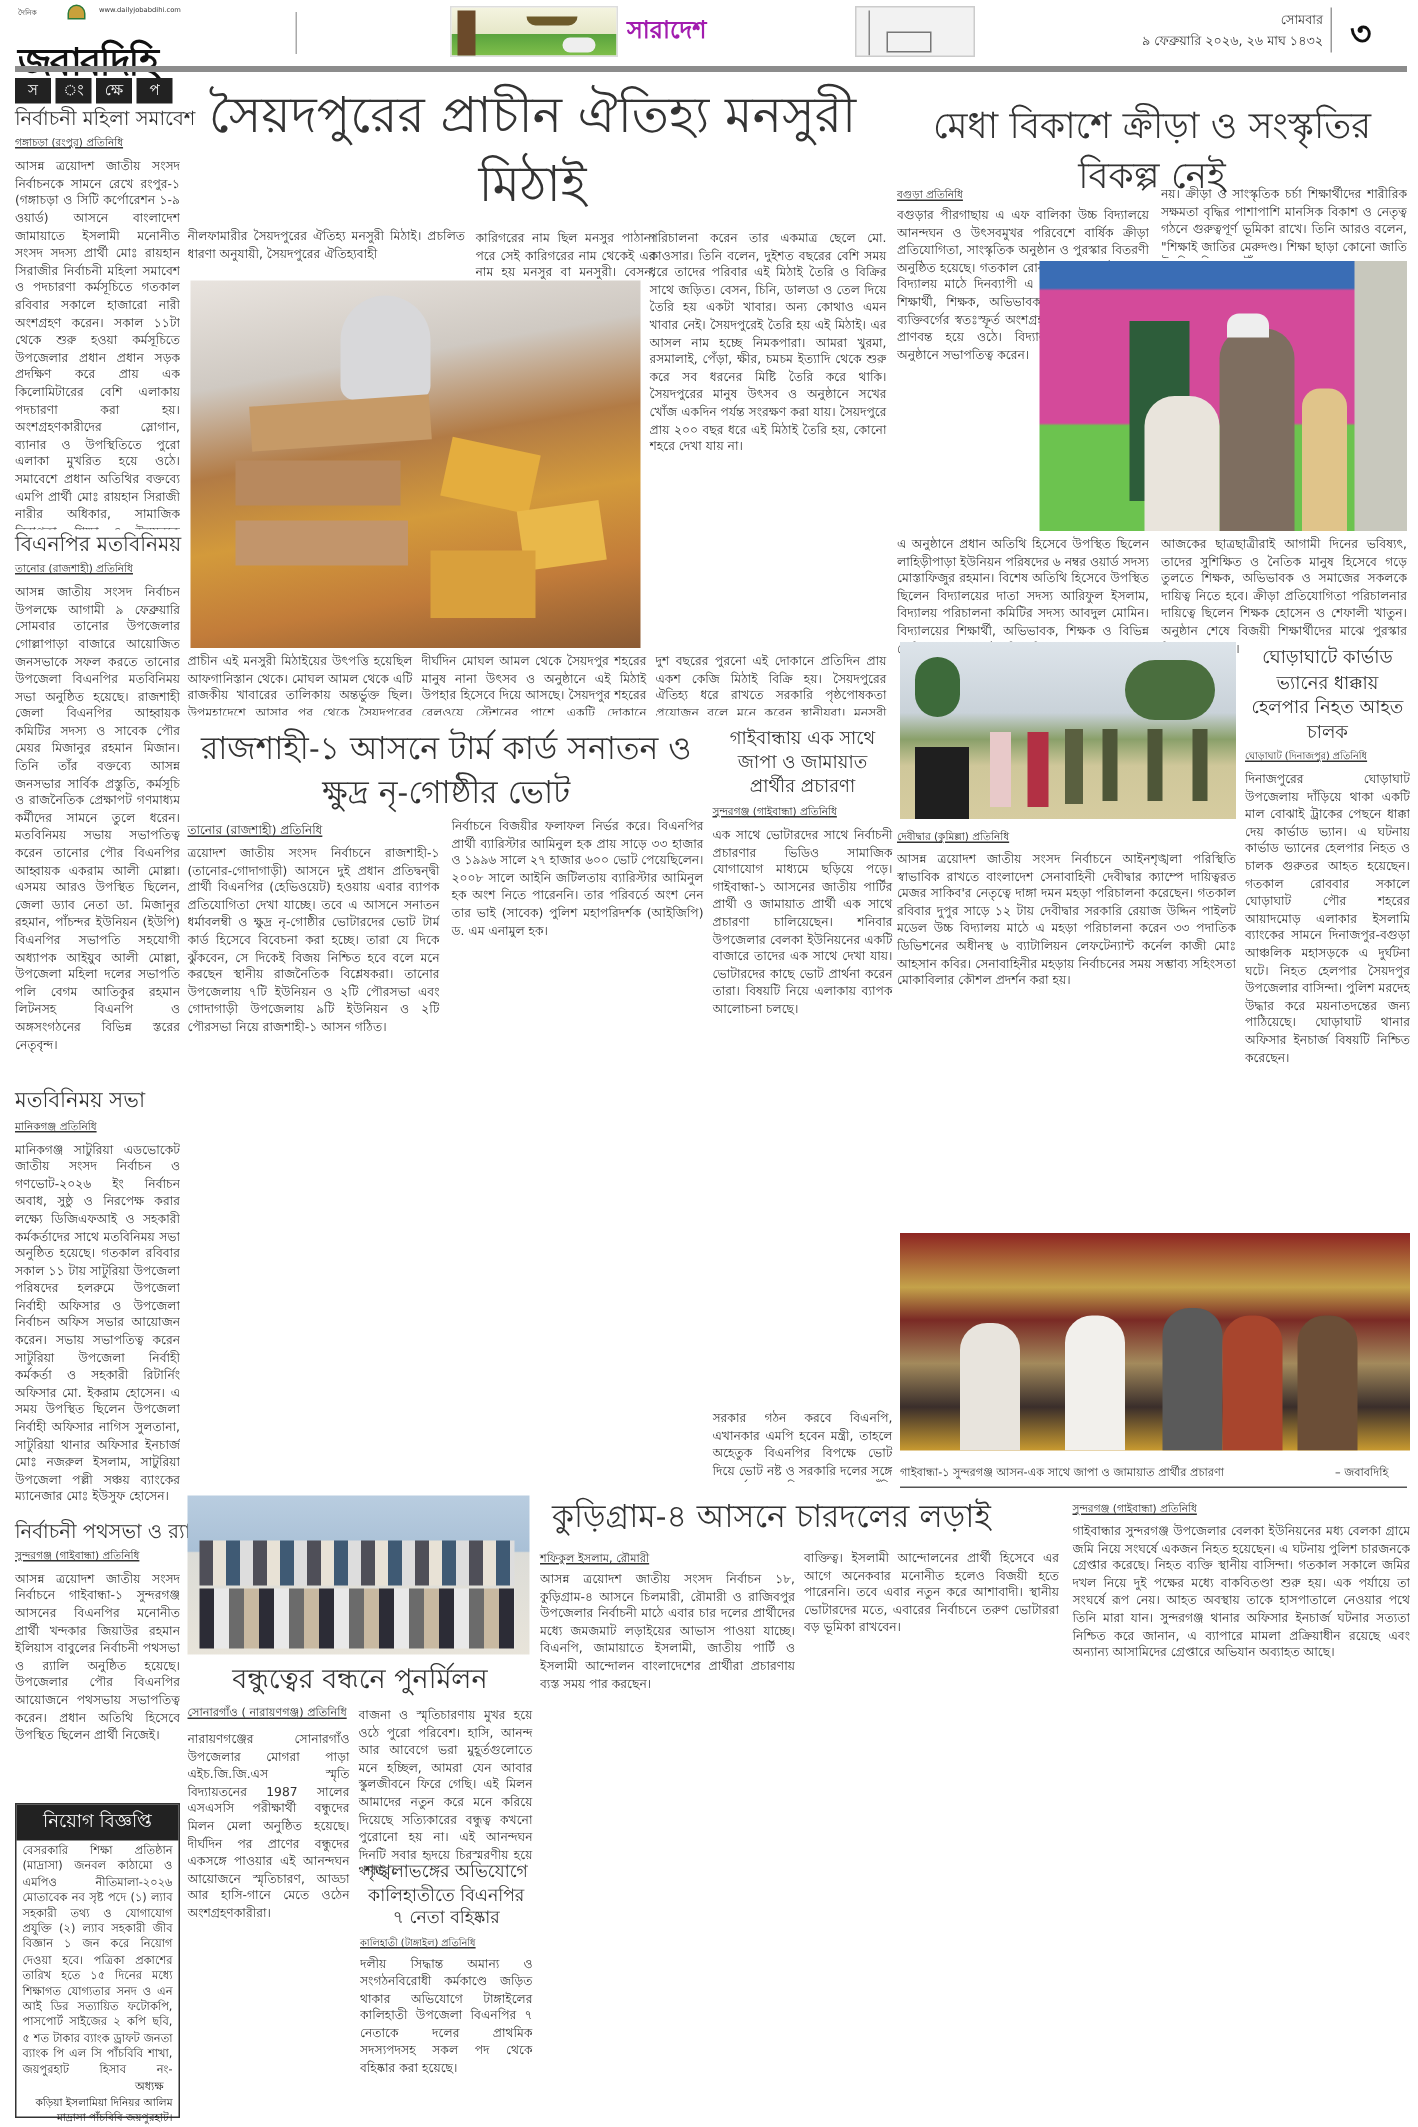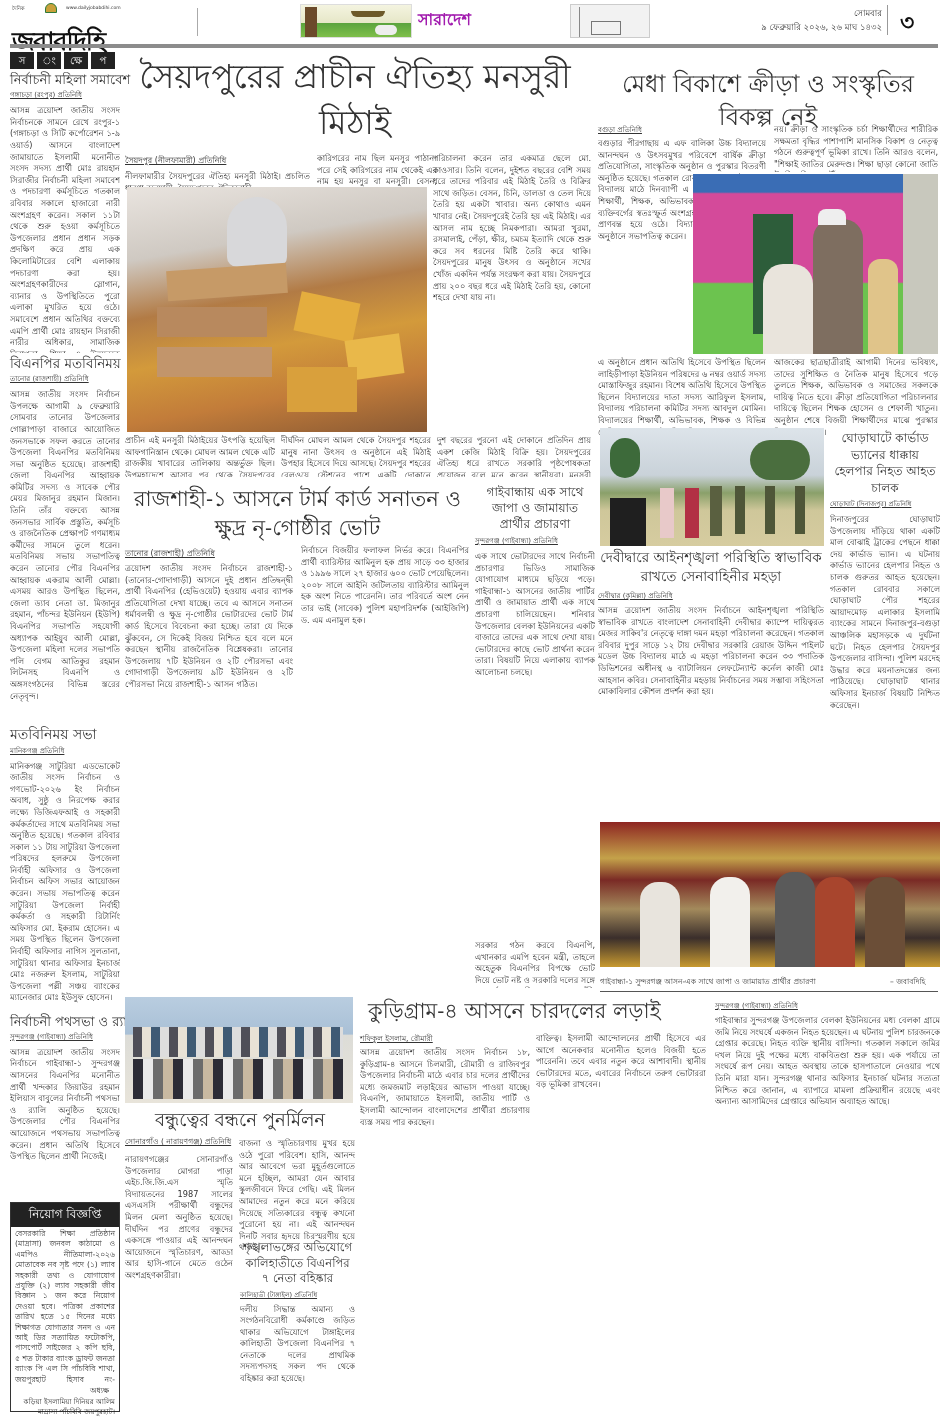--- a/index.html
+++ b/index.html
@@ -69,21 +69,20 @@
 
 <div class="abs" style="left:10px;top:1202px;width:110px;height:210px;border:1px solid #333;">
   <div style="background:#222;color:#fff;font-size:12px;text-align:center;padding:2px 0;">নিয়োগ বিজ্ঞপ্তি</div>
   <div class="txt" style="padding:2px 4px;height:158px;font-size:7.6px;line-height:10.4px;">বেসরকারি শিক্ষা প্রতিষ্ঠান (মাদ্রাসা) জনবল কাঠামো ও এমপিও নীতিমালা-২০২৬ মোতাবেক নব সৃষ্ট পদে (১) ল্যাব সহকারী তথ্য ও যোগাযোগ প্রযুক্তি (২) ল্যাব সহকারী জীব বিজ্ঞান ১ জন করে নিয়োগ দেওয়া হবে। পত্রিকা প্রকাশের তারিখ হতে ১৫ দিনের মধ্যে শিক্ষাগত যোগ্যতার সনদ ও এন আই ডির সত্যায়িত ফটোকপি, পাসপোর্ট সাইজের ২ কপি ছবি, ৫ শত টাকার ব্যাংক ড্রাফট জনতা ব্যাংক পি এল সি পাঁচবিবি শাখা, জয়পুরহাট হিসাব নং- ০১০০০৫৪২০৬৪৯১ এর অনুকূলে, পূর্ণ বায়োডাটাসহ অধ্যক্ষ বরাবর আবেদন করতে হবে।</div>
   <div style="font-size:7.5px;text-align:right;padding-right:10px;">অধ্যক্ষ</div>
   <div style="font-size:7px;text-align:right;padding:0 4px;line-height:10px;">কড়িয়া ইসলামিয়া দিনিয়র আলিম মাদ্রাসা পাঁচবিবি জয়পুরহাট।</div>
 </div>
 
 <div class="abs" style="left:125px;top:52px;width:470px;height:425px;">
   <div class="hl" style="width:460px;font-size:33px;line-height:46px;padding-top:2px;height:100px;">সৈয়দপুরের প্রাচীন ঐতিহ্য মনসুরী মিঠাই</div>
-  <div class="byline" style="margin:2px 0 4px;">সৈয়দপুর (নীলফামারী) প্রতিনিধি</div>
   <div class="txt" style="width:185px;height:24px;">নীলফামারীর সৈয়দপুরের ঐতিহ্য মনসুরী মিঠাই। প্রচলিত ধারণা অনুযায়ী, সৈয়দপুরের ঐতিহ্যবাহী</div>
   <div class="abs photo" style="left:2px;top:135px;width:300px;height:245px;background:linear-gradient(170deg,#e9e4df 0%,#cfc9c2 25%,#b27b45 45%,#d39a3b 62%,#c27c3a 80%,#8a5a34 100%);">
     <div class="abs" style="left:100px;top:10px;width:60px;height:70px;border-radius:30px 30px 10px 10px;background:#d8d8da;"></div>
     <div class="abs" style="left:40px;top:80px;width:120px;height:30px;background:#c69a67;transform:rotate(-4deg);"></div>
     <div class="abs" style="left:30px;top:120px;width:110px;height:30px;background:#b8895e;"></div>
     <div class="abs" style="left:30px;top:160px;width:115px;height:30px;background:#c2956b;"></div>
     <div class="abs" style="left:170px;top:110px;width:60px;height:40px;background:#e4ad3e;transform:rotate(12deg);"></div>
     <div class="abs" style="left:220px;top:150px;width:55px;height:40px;background:#e9b84a;transform:rotate(-8deg);"></div>
     <div class="abs" style="left:160px;top:180px;width:70px;height:45px;background:#d9a03c;"></div>
   </div>
@@ -129,21 +128,20 @@
   <div class="abs" style="left:150px;top:12px;width:60px;height:40px;background:#4a6e3e;border-radius:20px;"></div>
   <div class="abs" style="left:10px;top:70px;width:36px;height:48px;background:#1f1f1f;"></div>
   <div class="abs" style="left:60px;top:60px;width:14px;height:50px;background:#e8c9c9;"></div>
   <div class="abs" style="left:85px;top:60px;width:14px;height:50px;background:#b23044;"></div>
   <div class="abs" style="left:110px;top:58px;width:12px;height:50px;background:#5a6040;"></div>
   <div class="abs" style="left:135px;top:58px;width:10px;height:48px;background:#4e5638;"></div>
   <div class="abs" style="left:165px;top:58px;width:10px;height:48px;background:#4e5638;"></div>
   <div class="abs" style="left:195px;top:58px;width:10px;height:48px;background:#4e5638;"></div>
 </div>
 <div class="abs" style="left:598px;top:548px;width:226px;height:275px;">
-  <div class="hl" style="font-size:13.5px;line-height:19px;">দেবীদ্বারে আইনশৃঙ্খলা পরিস্থিতি স্বাভাবিক রাখতে সেনাবাহিনীর মহড়া</div>
   <div class="byline" style="margin:4px 0 3px;font-size:7px;">দেবীদ্বার (কুমিল্লা) প্রতিনিধি</div>
   <div class="txt" style="height:210px;">আসন্ন ত্রয়োদশ জাতীয় সংসদ নির্বাচনে আইনশৃঙ্খলা পরিস্থিতি স্বাভাবিক রাখতে বাংলাদেশ সেনাবাহিনী দেবীদ্বার ক্যাম্পে দায়িত্বরত মেজর সাকিব'র নেতৃত্বে দাঙ্গা দমন মহড়া পরিচালনা করেছেন। গতকাল রবিবার দুপুর সাড়ে ১২ টায় দেবীদ্বার সরকারি রেয়াজ উদ্দিন পাইলট মডেল উচ্চ বিদ্যালয় মাঠে এ মহড়া পরিচালনা করেন ৩৩ পদাতিক ডিভিশনের অধীনস্থ ৬ ব্যাটালিয়ন লেফটেন্যান্ট কর্নেল কাজী মোঃ আহসান কবির। সেনাবাহিনীর মহড়ায় নির্বাচনের সময় সম্ভাব্য সহিংসতা মোকাবিলার কৌশল প্রদর্শন করা হয়।</div>
 </div>
 
 <div class="abs" style="left:830px;top:430px;width:110px;height:392px;">
   <div class="hl" style="font-size:12px;line-height:16.5px;">ঘোড়াঘাটে কার্ভাড ভ্যানের ধাক্কায় হেলপার নিহত আহত চালক</div>
   <div class="byline" style="margin:3px 0 4px;font-size:6.5px;">ঘোড়াঘাট (দিনাজপুর) প্রতিনিধি</div>
   <div class="txt" style="height:310px;">দিনাজপুরের ঘোড়াঘাট উপজেলায় দাঁড়িয়ে থাকা একটি মাল বোঝাই ট্রাকের পেছনে ধাক্কা দেয় কার্ভাড ভ্যান। এ ঘটনায় কার্ভাড ভ্যানের হেলপার নিহত ও চালক গুরুতর আহত হয়েছেন। গতকাল রোববার সকালে ঘোড়াঘাট পৌর শহরের আয়াদমোড় এলাকার ইসলামি ব্যাংকের সামনে দিনাজপুর-বগুড়া আঞ্চলিক মহাসড়কে এ দুর্ঘটনা ঘটে। নিহত হেলপার সৈয়দপুর উপজেলার বাসিন্দা। পুলিশ মরদেহ উদ্ধার করে ময়নাতদন্তের জন্য পাঠিয়েছে। ঘোড়াঘাট থানার অফিসার ইনচার্জ বিষয়টি নিশ্চিত করেছেন।</div>
 </div>
 

